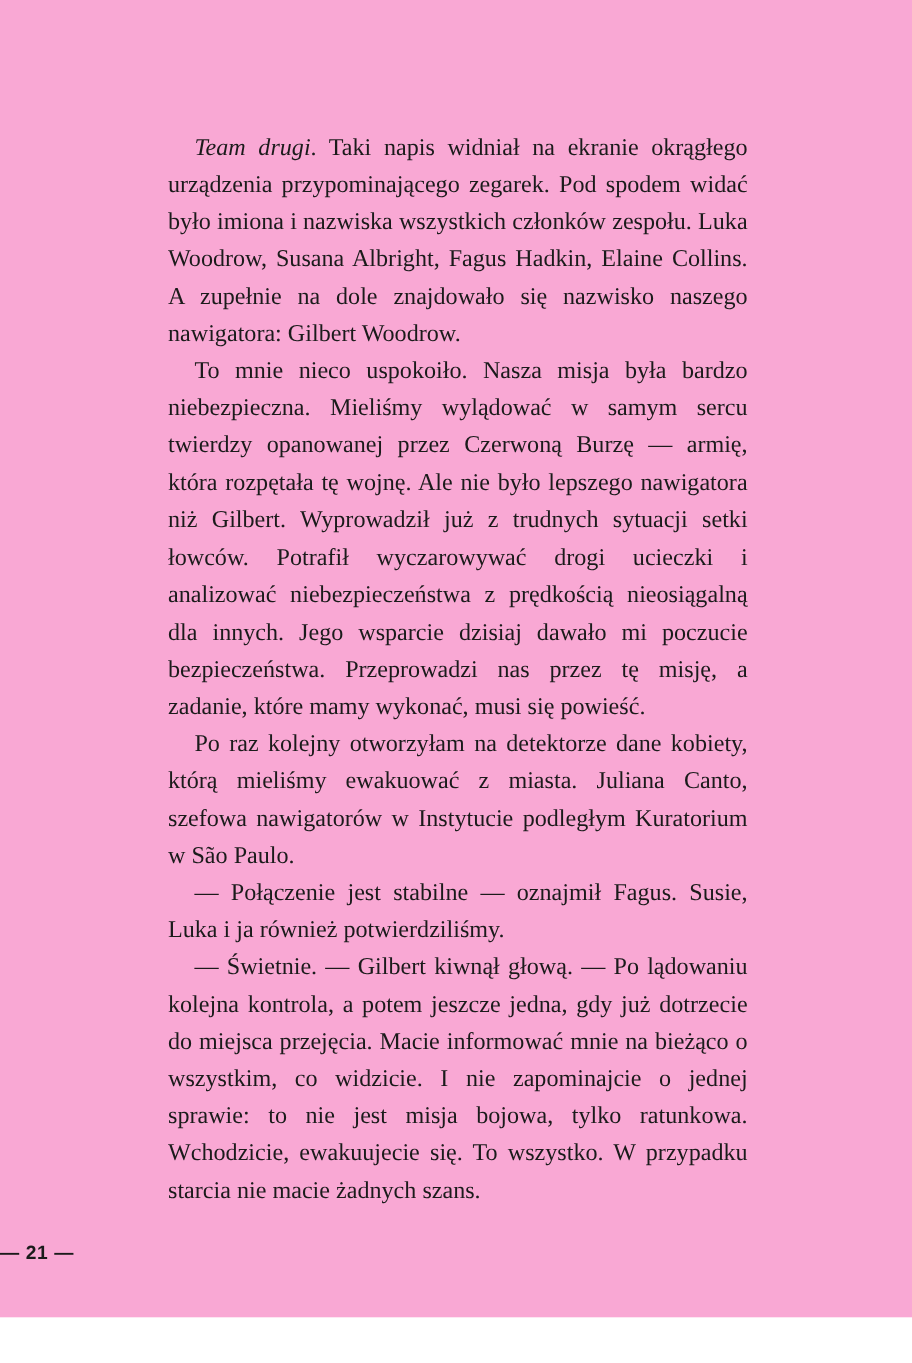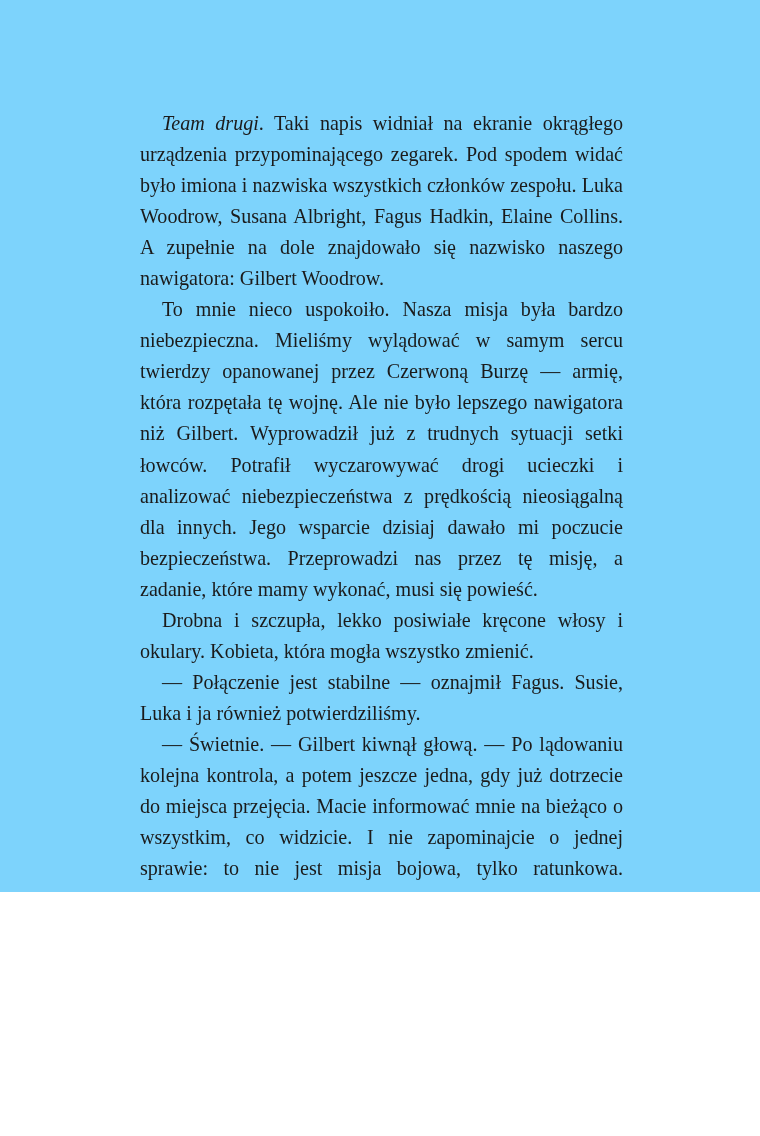--- a/index.html
+++ b/index.html
@@ -5,22 +5,22 @@
 <style>
   html, body {
     margin: 0;
     padding: 0;
     background: #ffffff;
   }
 
   .page {
     position: relative;
     width: 760px;
-    height: 892px;
-    background: #7dd3fc;
+    height: 1098px;
+    background: #f9a8d4;
     overflow: hidden;
     box-sizing: border-box;
   }
 
   .text-block {
     position: absolute;
     left: 140px;
     top: 108px;
     width: 483px;
   }
@@ -69,24 +69,24 @@
   <div class="text-block">
 
     <p class="para">
       <span class="lead-italic">Team drugi</span><span>. Taki napis widniał na ekranie okrągłego urządzenia przypominającego zegarek. Pod spodem widać było imiona i nazwiska wszystkich członków zespołu. Luka Woodrow, Susana Albright, Fagus Hadkin, Elaine Collins. A zupełnie na dole znajdowało się nazwisko naszego nawigatora: Gilbert Woodrow.</span>
     </p>
 
     <p class="para">
       <span>To mnie nieco uspokoiło. Nasza misja była bardzo niebezpieczna. Mieliśmy wylądować w samym sercu twierdzy opanowanej przez Czerwoną Burzę — armię, która rozpętała tę wojnę. Ale nie było lepszego nawigatora niż Gilbert. Wyprowadził już z trudnych sytuacji setki łowców. Potrafił wyczarowywać drogi ucieczki i analizować niebezpieczeństwa z prędkością nieosiągalną dla innych. Jego wsparcie dzisiaj dawało mi poczucie bezpieczeństwa. Przeprowadzi nas przez tę misję, a zadanie, które mamy wykonać, musi się powieść.</span>
     </p>
 
+    <p class="para">
+      <span>Po raz kolejny otworzyłam na detektorze dane kobiety, którą mieliśmy ewakuować z miasta. Juliana Canto, szefowa nawigatorów w Instytucie podległym Kuratorium w São Paulo.</span>
+    </p>
 
-    <p class="para">
-      <span>Drobna i szczupła, lekko posiwiałe kręcone włosy i okulary. Kobieta, która mogła wszystko zmienić.</span>
-    </p>
 
 
     <p class="para">
       <span>— Połączenie jest stabilne — oznajmił Fagus. Susie, Luka i ja również potwierdziliśmy.</span>
     </p>
 
     <p class="para">
       <span>— Świetnie. — Gilbert kiwnął głową. — Po lądowaniu kolejna kontrola, a potem jeszcze jedna, gdy już dotrzecie do miejsca przejęcia. Macie informować mnie na bieżąco o wszystkim, co widzicie. I nie zapominajcie o jednej sprawie: to nie jest misja bojowa, tylko ratunkowa. Wchodzicie, ewakuujecie się. To wszystko. W przypadku starcia nie macie żadnych szans.</span>
     </p>
 

